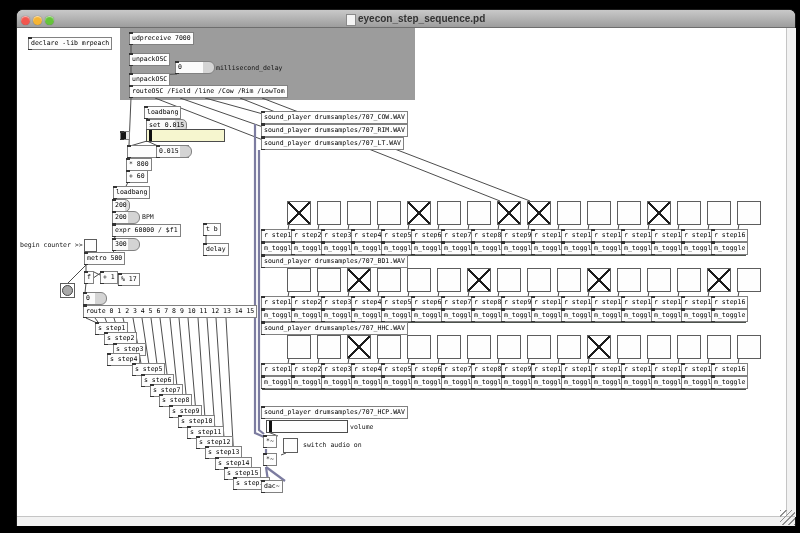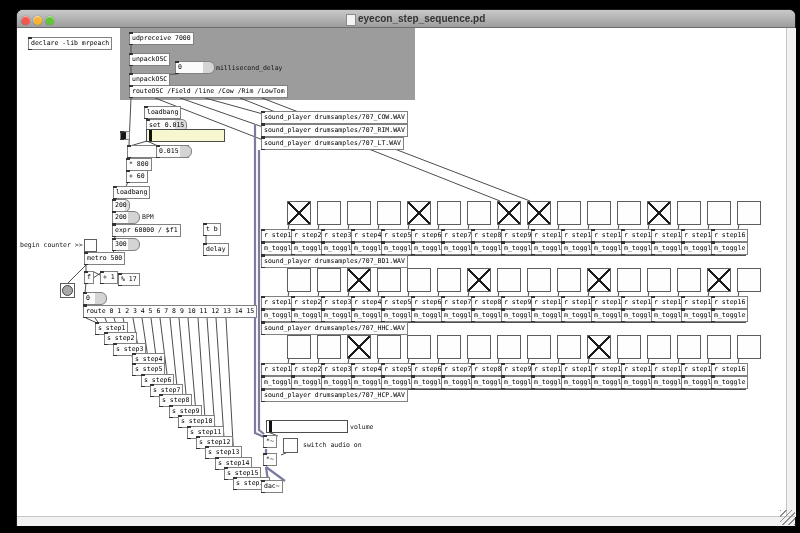--- a/index.html
+++ b/index.html
@@ -248,27 +248,27 @@
     <div class="toggle" style="left: 677px; top: 335px;"></div>
     <div class="box" style="left: 651px; top: 363px;">r step14</div>
     <div class="box" style="left: 651px; top: 376px;">m_toggle</div>
     <div class="toggle" style="left: 707px; top: 335px;"></div>
     <div class="box" style="left: 681px; top: 363px;">r step15</div>
     <div class="box" style="left: 681px; top: 376px;">m_toggle</div>
     <div class="toggle" style="left: 737px; top: 335px;"></div>
     <div class="box" style="left: 711px; top: 363px;">r step16</div>
     <div class="box" style="left: 711px; top: 376px;">m_toggle</div>
     <div class="band" style="left: 262px; top: 387px; width: 484px;"></div>
-    <div class="box" style="left: 261px; top: 389px; text-align: center;">sound_player drumsamples/707_HCP.WAV</div>
+    <div class="box" style="left: 261px; top: 406px; text-align: center;">sound_player drumsamples/707_HCP.WAV</div>
   </div>
 <div id="sends-host">
     <div class="box" style="left: 95px; top: 322px;">s step1</div>
     <div class="box" style="left: 104px; top: 332px;">s step2</div>
     <div class="box" style="left: 113px; top: 343px;">s step3</div>
-    <div class="box" style="left: 132px; top: 353px;">s step4</div>
+    <div class="box" style="left: 107px; top: 353px;">s step4</div>
     <div class="box" style="left: 132px; top: 363px;">s step5</div>
     <div class="box" style="left: 141px; top: 374px;">s step6</div>
     <div class="box" style="left: 150px; top: 384px;">s step7</div>
     <div class="box" style="left: 159px; top: 394px;">s step8</div>
     <div class="box" style="left: 169px; top: 405px;">s step9</div>
     <div class="box" style="left: 178px; top: 415px;">s step10</div>
     <div class="box" style="left: 187px; top: 426px;">s step11</div>
     <div class="box" style="left: 196px; top: 436px;">s step12</div>
     <div class="box" style="left: 205px; top: 446px;">s step13</div>
     <div class="box" style="left: 215px; top: 457px;">s step14</div>

